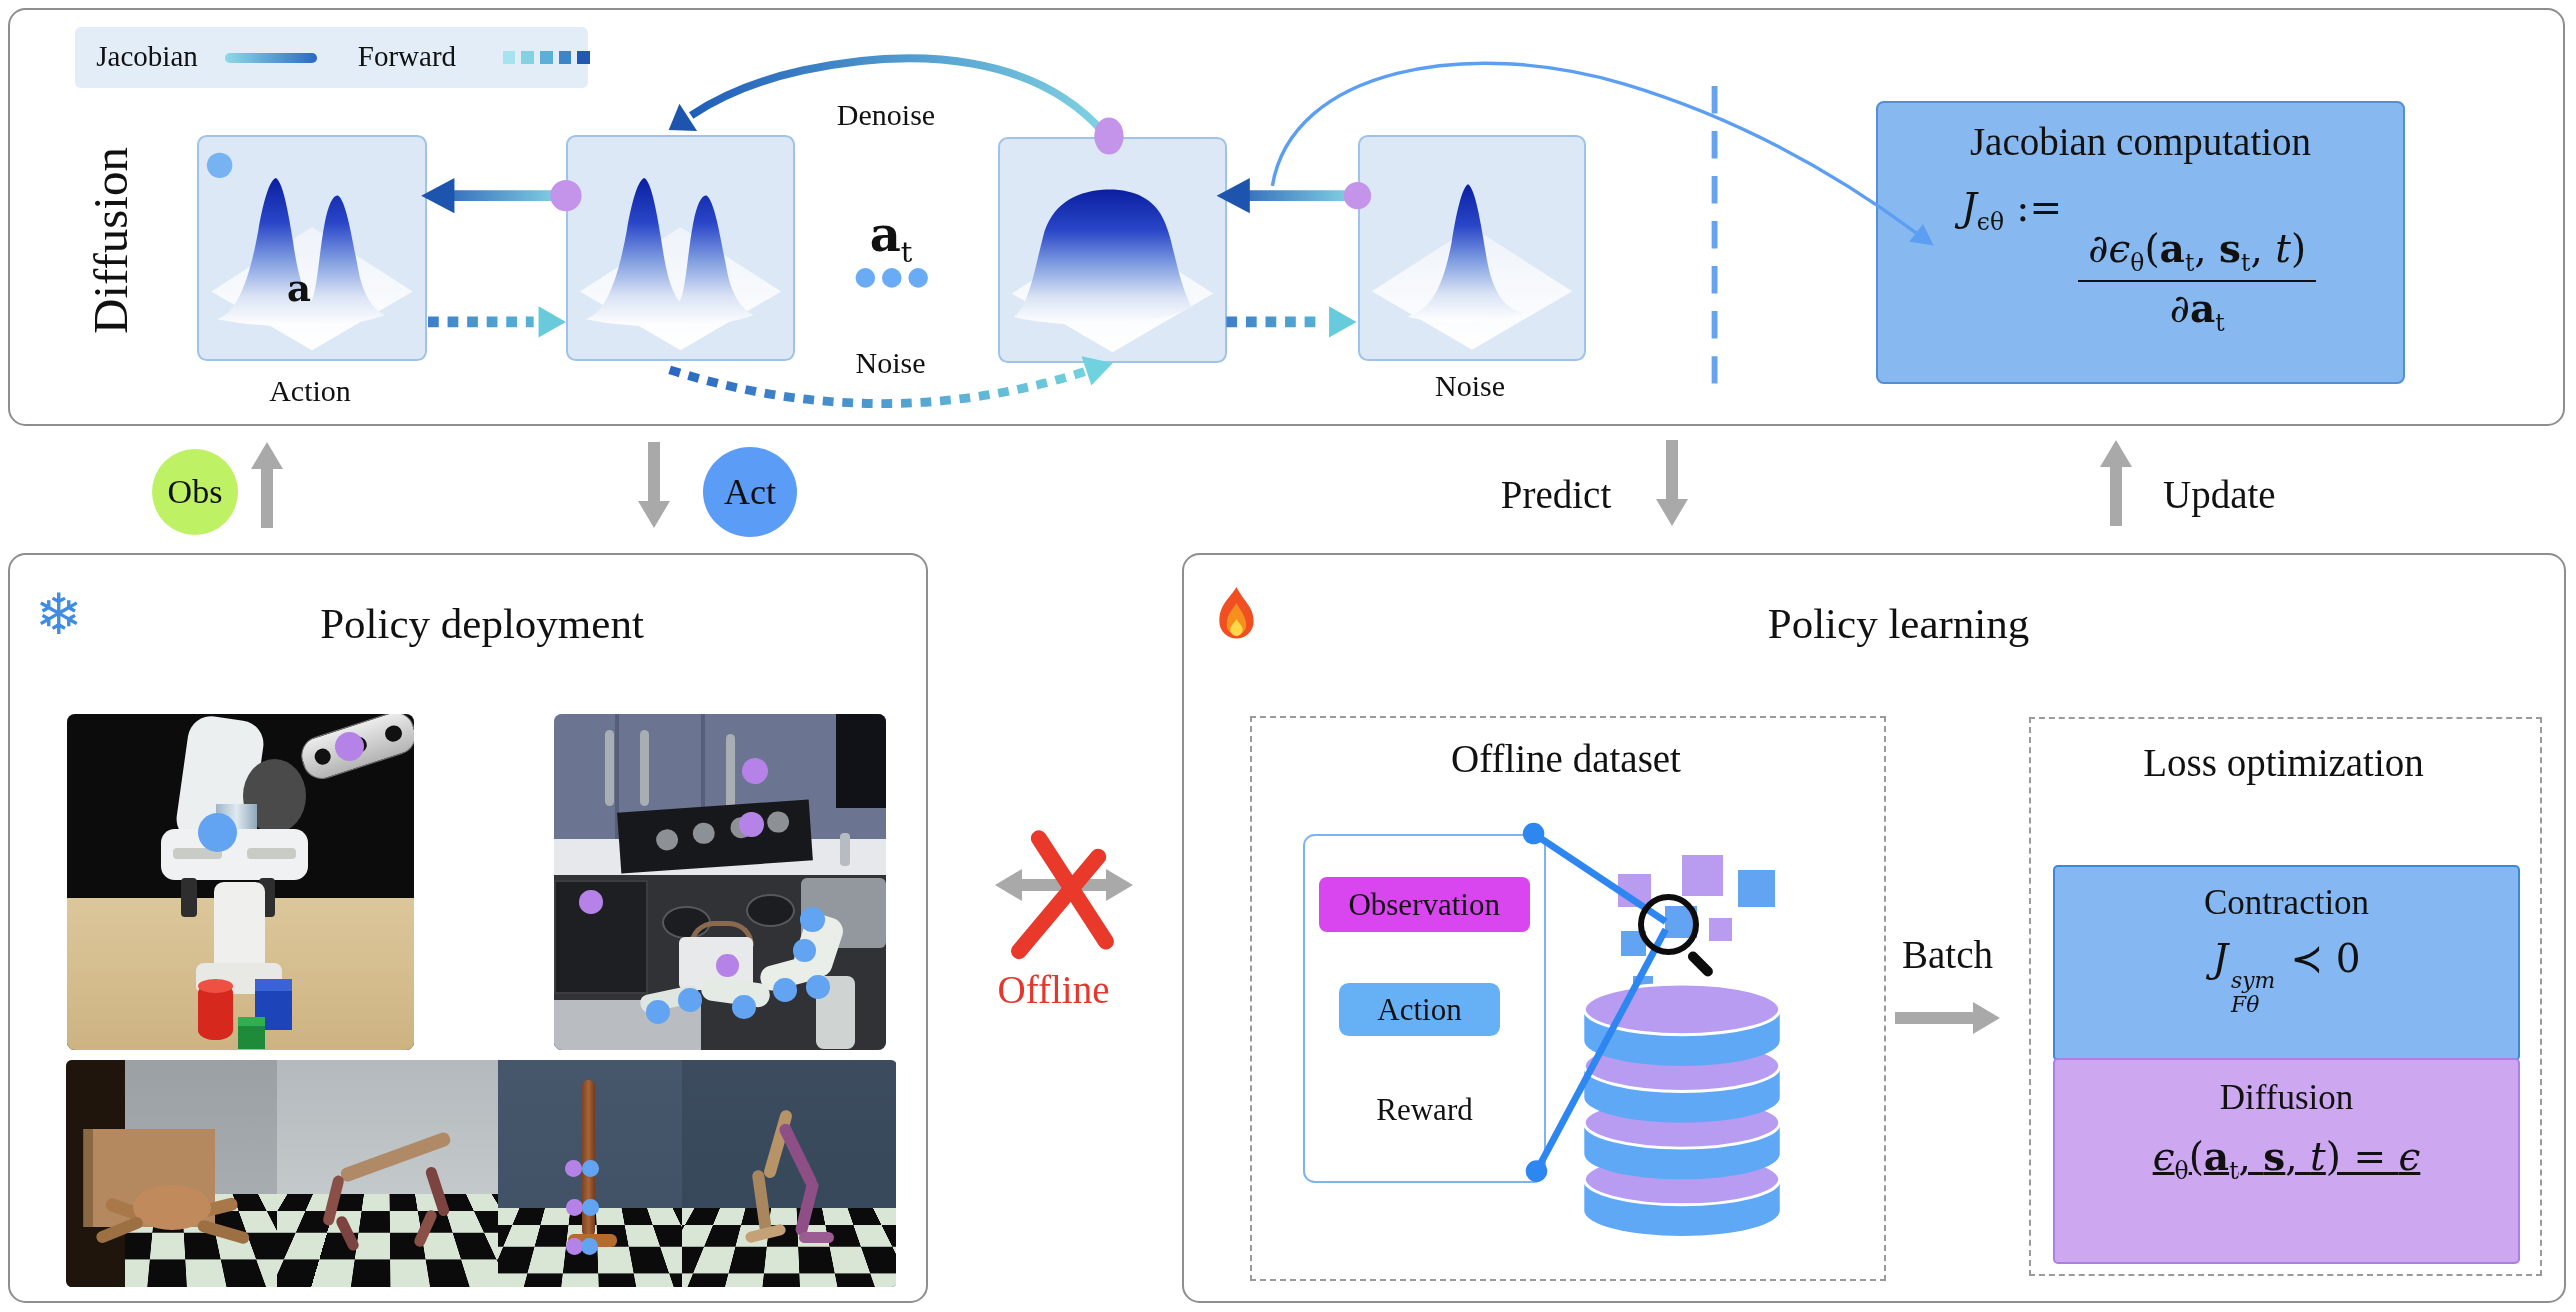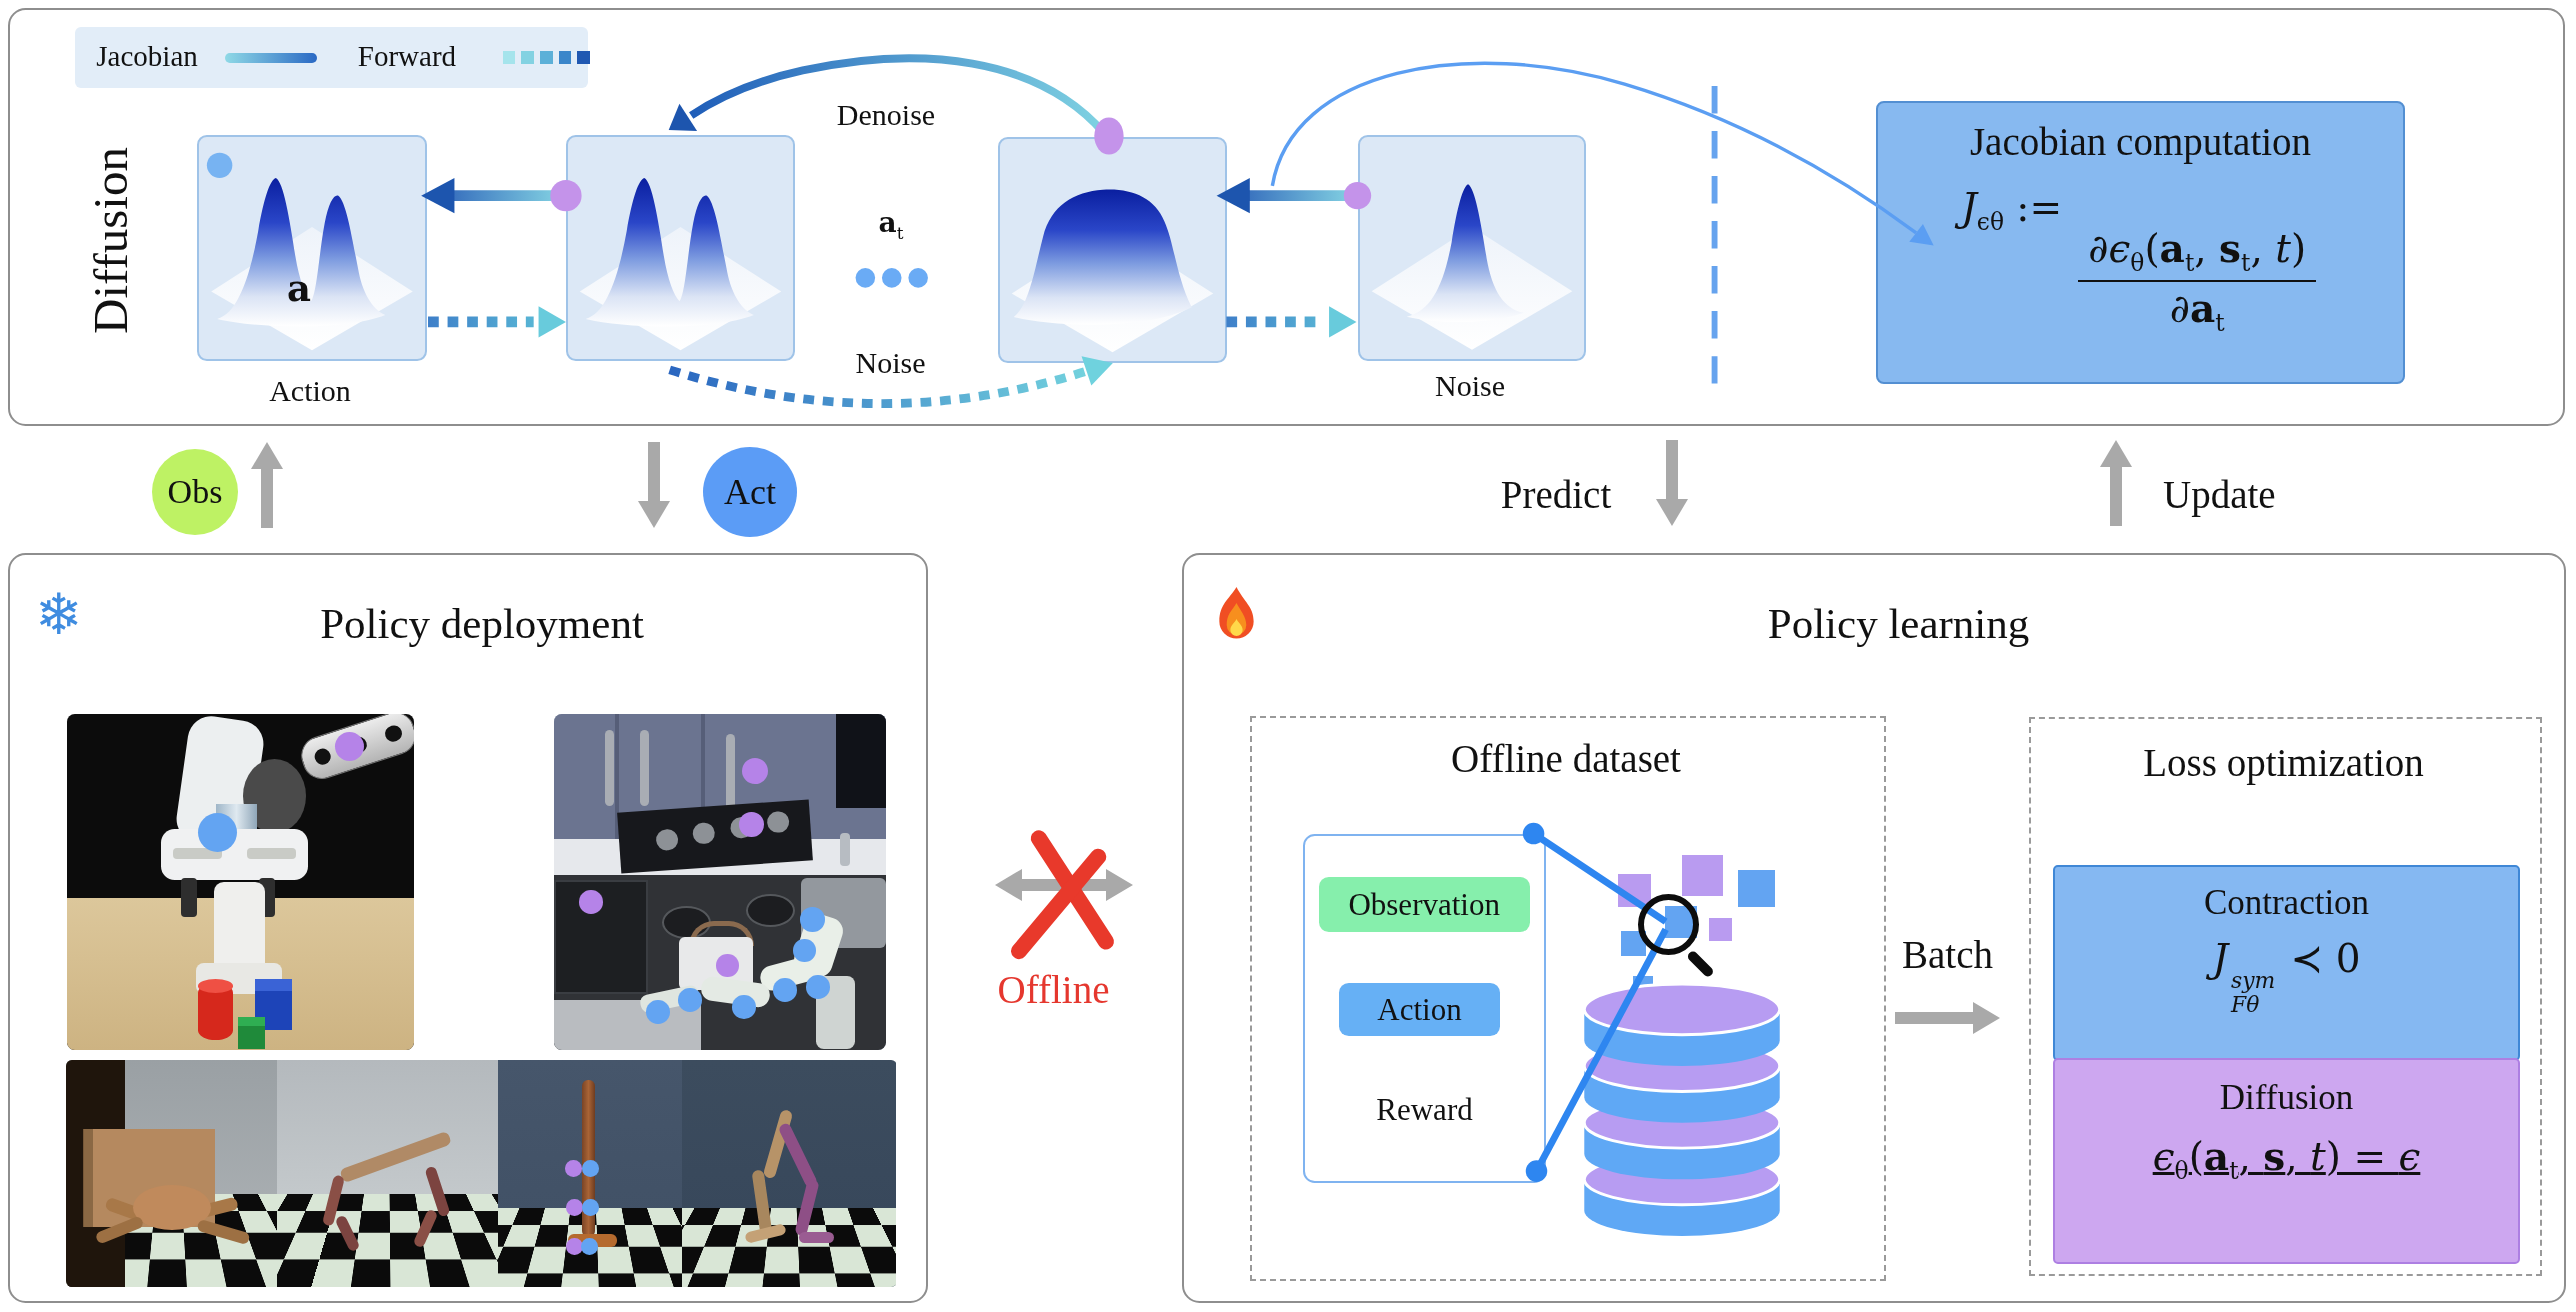--- a/index.html
+++ b/index.html
@@ -120,21 +120,21 @@
     <svg viewBox="0 0 230 227">
       <polygon points="115,92 218,158 115,218 12,158" fill="url(#bgrad)"></polygon>
       <path d="M48,184 C74,178 86,150 94,108 C100,70 106,50 111,48 C118,52 124,86 130,124 C136,158 148,176 168,180 C130,194 72,190 48,184 Z" fill="url(#mgrad)"></path>
     </svg>
   </div>
 
   <div class="abs ctr caption" style="left:197px;top:374px;width:226px;">Action</div>
   <div class="abs ctr caption" style="left:1358px;top:369px;width:224px;">Noise</div>
   <div class="abs ctr caption" style="left:803px;top:98px;width:166px;">Denoise</div>
   <div class="abs ctr caption" style="left:827px;top:346px;width:127px;">Noise</div>
-  <div class="abs ctr math" style="left:842px;top:206px;width:98px;font-size:28px;"><span class="bf">a</span><sub>t</sub></div>
+  <div class="abs ctr math" style="left:842px;top:206px;width:98px;font-size:48px;"><span class="bf">a</span><sub>t</sub></div>
 
   <div class="abs" style="left:1876px;top:101px;width:525px;height:279px;background:#87b9f0;border:2px solid #538fd2;border-radius:7.8px;">
     <div class="ctr" style="margin-top:15.7px;font-size:39px;">Jacobian computation</div>
     <div class="ctr math" style="margin-top:21.5px;font-size:39px;"><span class="it">J</span><sub>ϵθ</sub><span> := </span><span class="frac">
           <span class="num"><span class="it">∂ϵ</span><sub>θ</sub><span>(</span><span class="bf">a</span><sub>t</sub><span>, </span><span class="bf">s</span><sub>t</sub><span>, </span><span class="it">t</span><span>)</span></span>
           <span class="den"><span class="it">∂</span><span class="bf">a</span><sub>t</sub></span>
         </span></div>
   </div>
 
   <div class="circle-label" style="left:152px;top:449px;width:86px;height:86px;background:#bef264;">Obs</div>
@@ -292,21 +292,21 @@
     <path d="M20 2 C14 12 6 16 6 30 a14 14 0 0 0 28 0 C34 18 26 14 20 2" fill="#f04e23"></path>
     <path d="M20 15 C16 22 12 24 12 33 a8 8 0 0 0 16 0 C28 26 23 21 20 15" fill="#f78f1e"></path>
     <path d="M20 28 c-2 4 -5 5 -5 9 a5 5 0 0 0 10 0 c0 -4 -3 -5 -5 -9" fill="#ffd94a"></path>
   </svg>
   <div class="abs ctr title" style="left:1654px;top:599px;width:489px;">Policy learning</div>
 
   <div class="dashed-box" style="left:1250px;top:716px;width:632px;height:561px;"></div>
   <div class="abs ctr" style="left:1250px;top:736px;width:632px;font-size:39px;">Offline dataset</div>
 
   <div class="abs" style="left:1303px;top:834px;width:239px;height:345px;background:#fff;border:2px solid #7fb3f0;border-radius:11.7px;">
-    <div class="pill" style="left:13.7px;top:41px;width:211px;height:55px;background:#86efac;">Observation</div>
+    <div class="pill" style="left:13.7px;top:41px;width:211px;height:55px;background:#d946ef;border-radius:8px;">Observation</div>
     <div class="pill" style="left:34px;top:147px;width:161px;height:53px;background:#66b0f5;">Action</div>
     <div class="abs ctr" style="left:0;top:256px;width:239px;font-size:31px;">Reward</div>
   </div>
 
   <div class="sq" style="left:1618px;top:874px;width:33px;height:33px;background:#b99bf0;"></div>
   <div class="sq" style="left:1682px;top:855px;width:41px;height:41px;background:#b99bf0;"></div>
   <div class="sq" style="left:1738px;top:870px;width:37px;height:37px;background:#63a4f2;"></div>
   <div class="sq" style="left:1665px;top:906px;width:32px;height:32px;background:#63a4f2;"></div>
   <div class="sq" style="left:1709px;top:918px;width:22.5px;height:22.5px;background:#b99bf0;"></div>
   <div class="sq" style="left:1621px;top:931px;width:24.5px;height:24.5px;background:#63a4f2;"></div>

